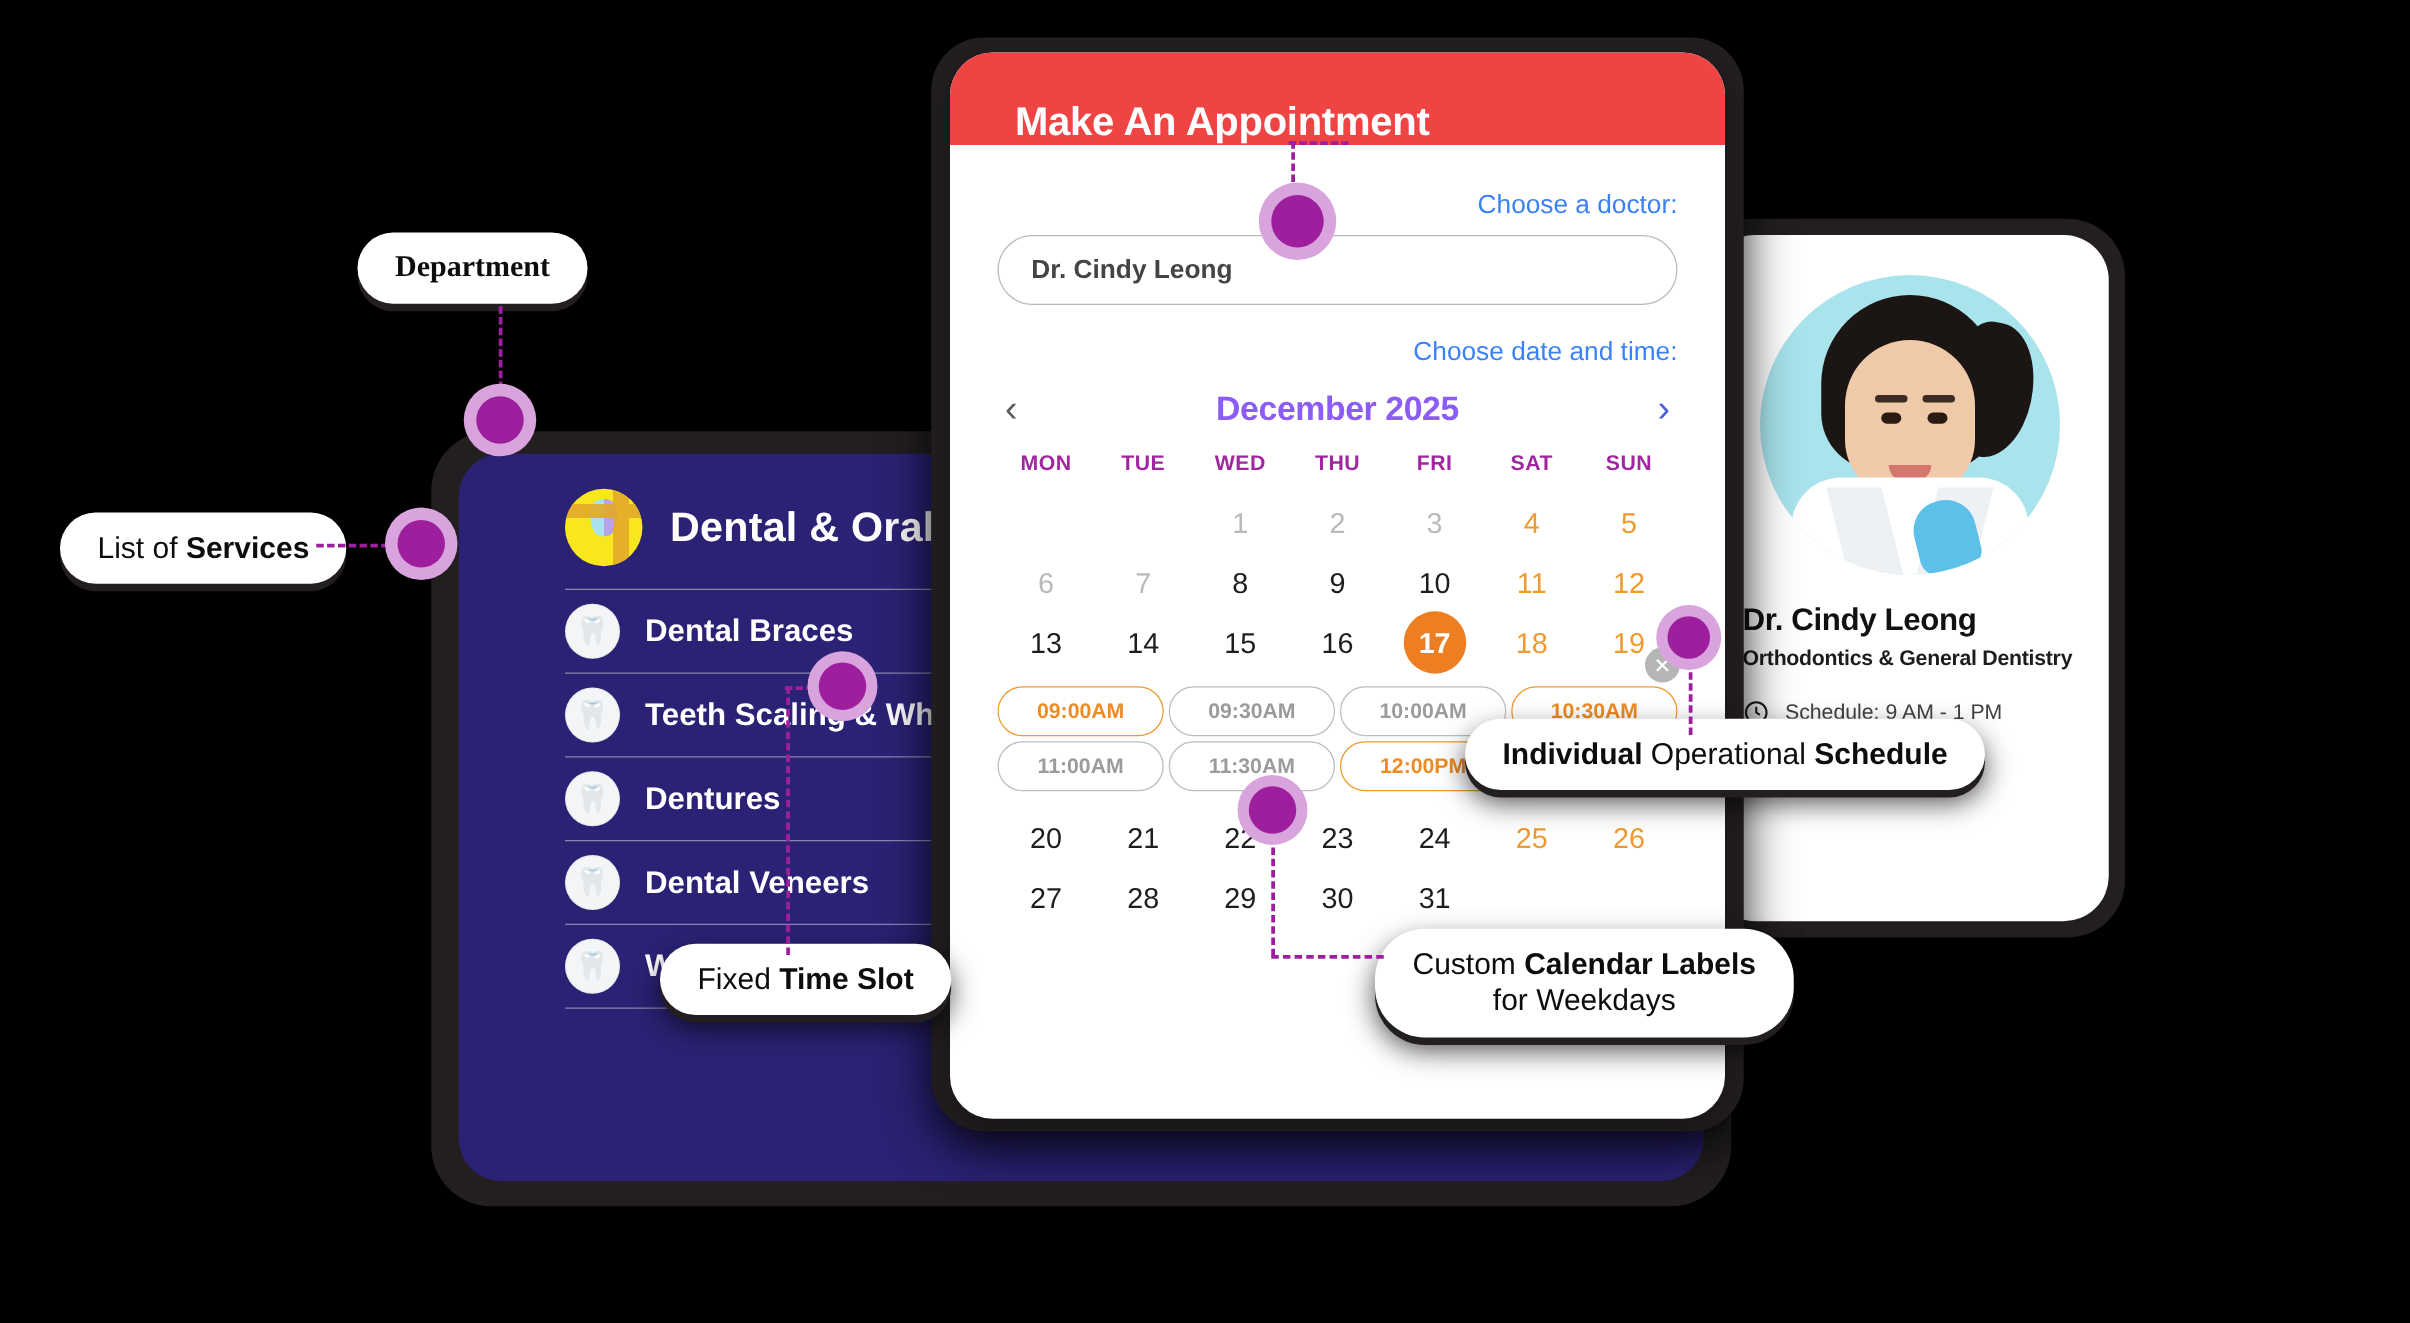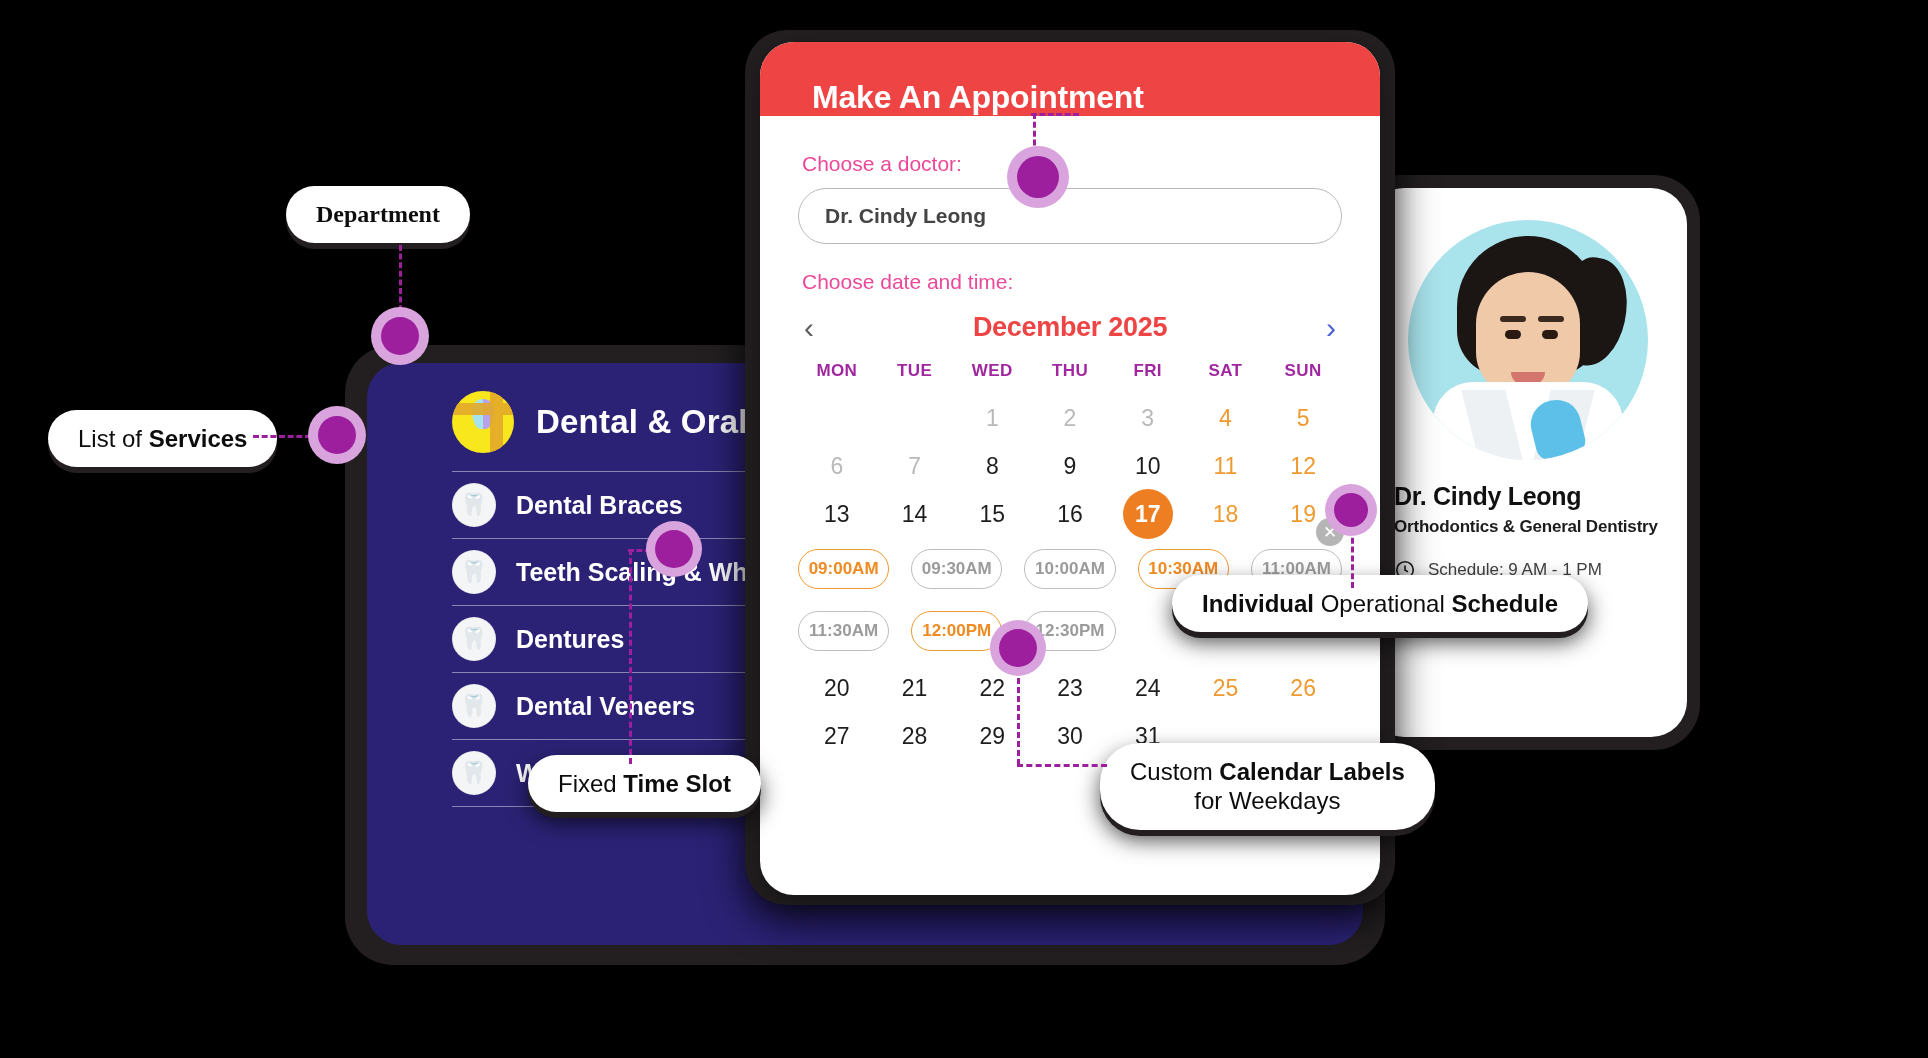--- a/index.html
+++ b/index.html
@@ -138,46 +138,46 @@
     width:620px; height:853px;
     background:#ffffff; border-radius:34px; overflow:hidden;
     box-shadow: 0 10px 28px rgba(0,0,0,.35);
   }
   .card-head{
     background:#ef4444; height:74px; display:flex; align-items:flex-end;
     padding-left: 52px;
   }
   .card-head h1{ color:#fff; font-size:32px; font-weight:700; letter-spacing:-.2px;}
   .card-body{ padding: 28px 38px 0 38px; }
-  .field-label{ color:#ec4899; font-size:21px; margin: 8px 0 12px 4px;}
+  .field-label{ color:#3b82f6; font-size:21px; margin: 8px 0 12px 4px; text-align: right;}
   .select-box{
     height:56px; border:1.5px solid #b9b9b9; border-radius:30px;
     display:flex; align-items:center; padding-left:26px;
     color:#444; font-size:21px; font-weight:700;
   }
   .cal-nav{ display:flex; align-items:center; justify-content:space-between; margin-top:18px; padding:0 6px;}
   .cal-arrow{ font-size:30px; font-weight:400; line-height:1; cursor:pointer;}
   .cal-arrow.prev{ color:#5d5d5d; }
   .cal-arrow.next{ color:#4a5fd4; }
-  .cal-title{ color:#ef4444; font-size:27px; font-weight:700; letter-spacing:-.3px;}
+  .cal-title{ color:#8b5cf6; font-size:27px; font-weight:700; letter-spacing:-.3px;}
   .dow-row{ display:grid; grid-template-columns: repeat(7, 1fr); margin-top:18px;}
   .dow{ text-align:center; color:#a0279f; font-size:17px; font-weight:700; letter-spacing:.4px;}
   .cal-grid{ display:grid; grid-template-columns: repeat(7, 1fr); row-gap:2px; margin-top:14px;}
   .day{
     height:46px; display:flex; align-items:center; justify-content:center;
     font-size:23px; color:#1d1d1d;
   }
   .day.muted{ color:#b9b9b9; }
   .day.weekend{ color:#ee9a30; }
   .day.today span{
     width:50px; height:50px; border-radius:50%; background:#ee7e22; color:#fff;
     display:flex; align-items:center; justify-content:center; font-weight:700;
   }
   .day.empty{ visibility:hidden; }
-  .slots{ display:grid; grid-template-columns: repeat(5,1fr); gap:22px; margin-top:12px;}
+  .slots{ display:grid; grid-template-columns: repeat(4,1fr); gap:4px; margin-top:12px;}
   .slot{
     height:40px; border:1.4px solid #bdbdbd; border-radius:22px;
     display:flex; align-items:center; justify-content:center;
     font-size:17px; color:#9b9b9b; font-weight:700; cursor:pointer;
   }
   .slot.avail{ border-color:#ee9a30; color:#ee8b22; }
   .close-x{
     position:absolute; right:36px; top:476px;
     width:28px; height:28px; border-radius:50%; background:#b5b5b5;
     display:flex; align-items:center; justify-content:center;

